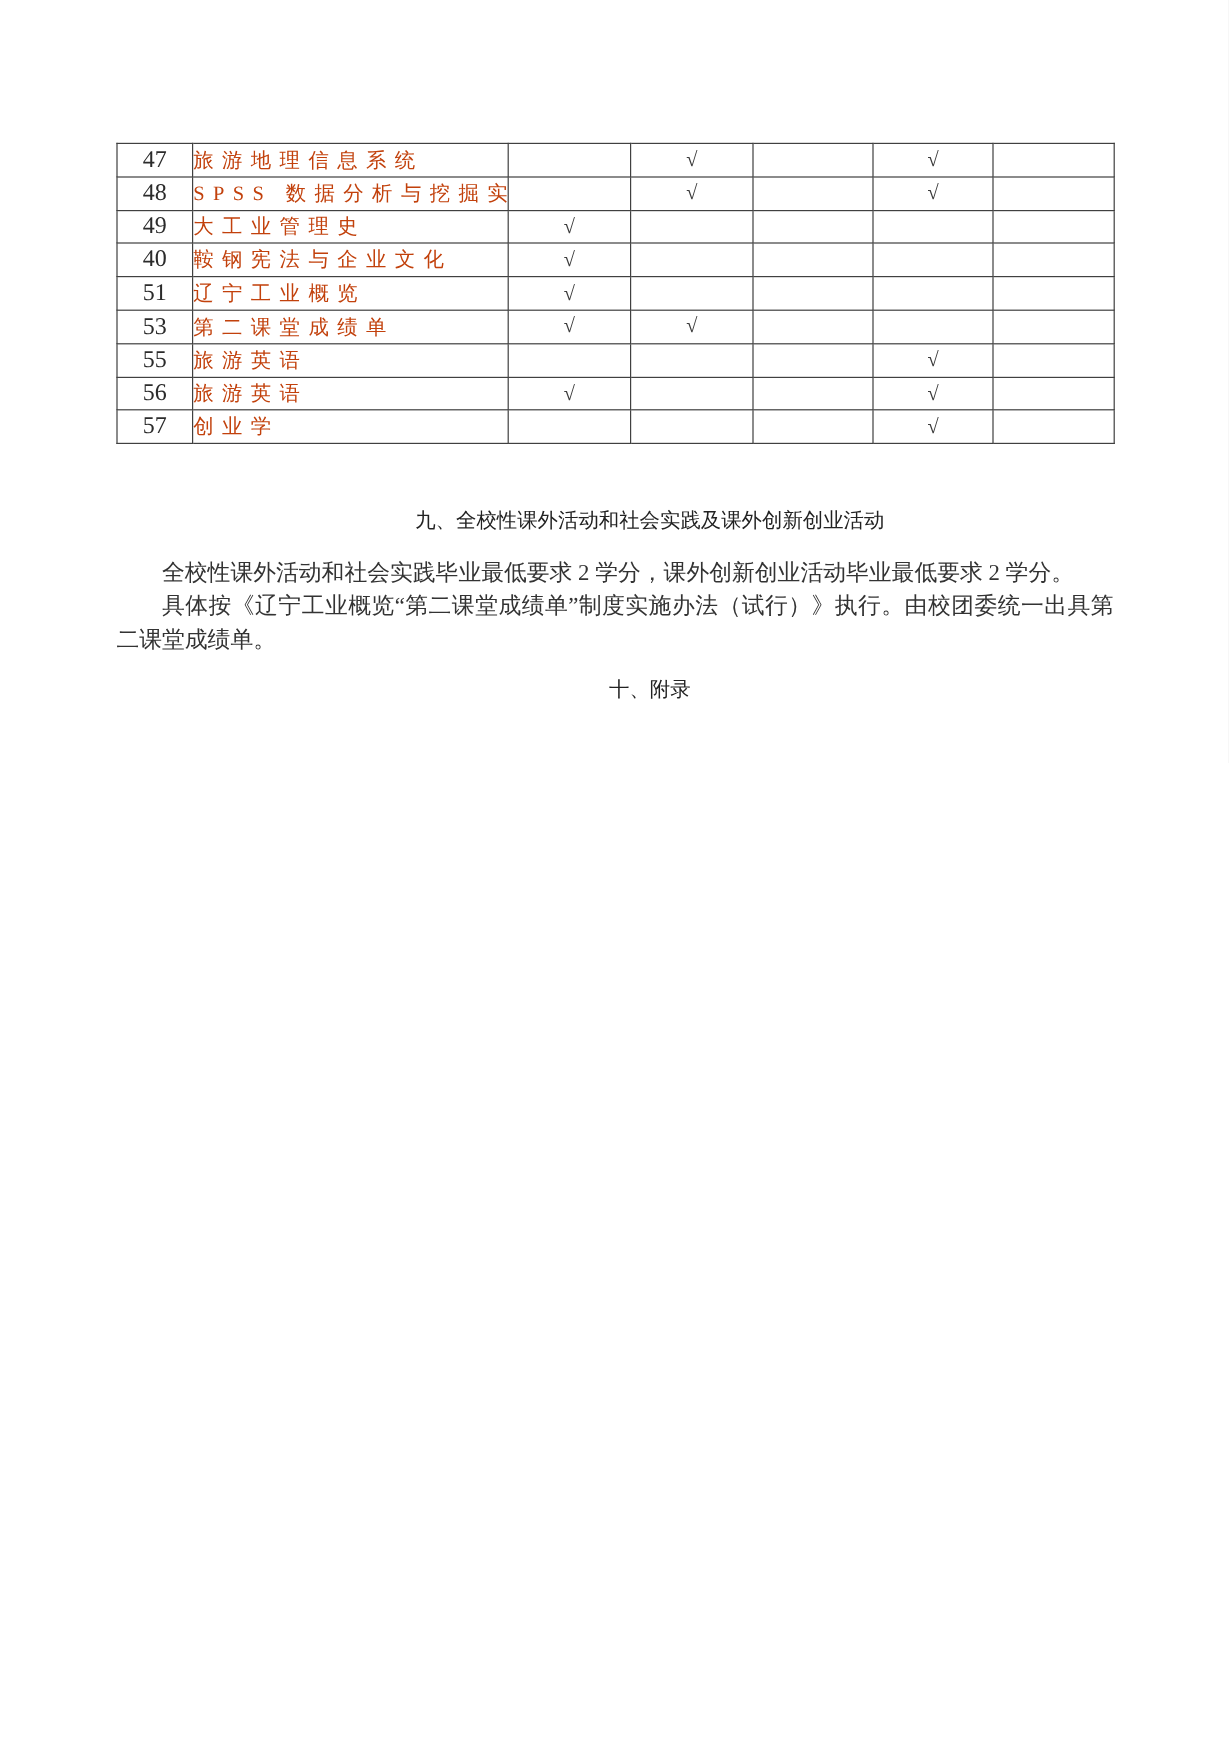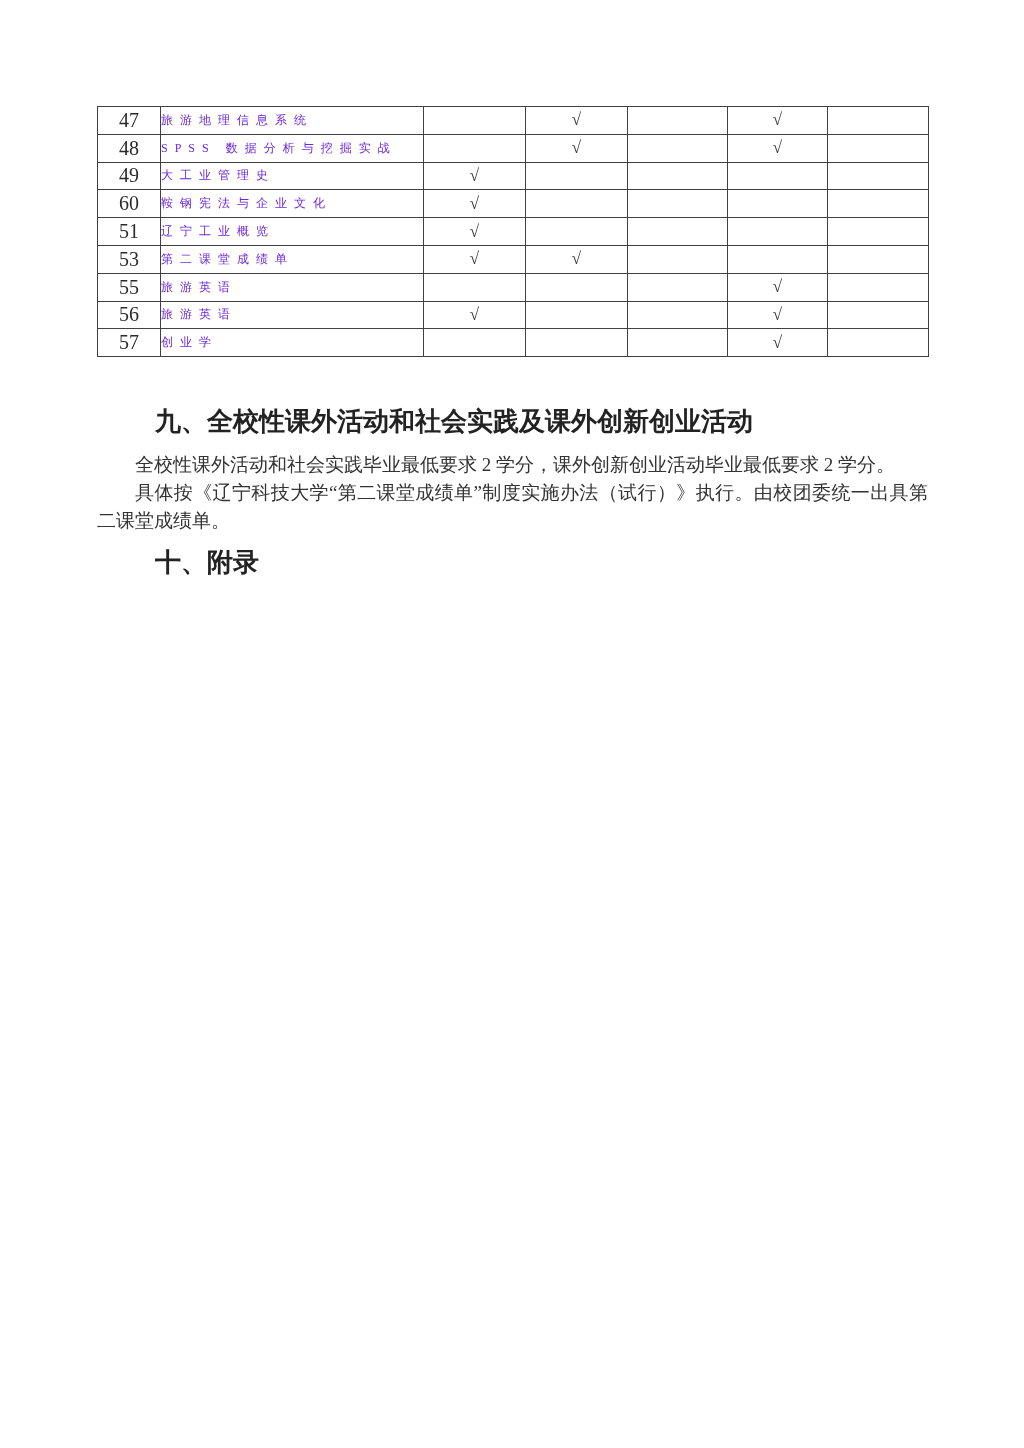--- a/index.html
+++ b/index.html
@@ -12,21 +12,21 @@
     width: 1024px;
     height: 1448px;
     background: #ffffff;
     overflow: hidden;
     font-family: "Liberation Serif", "DejaVu Serif", serif;
     color: #2f2f2f;
   }
   .content {
     position: absolute;
     left: 97px;
-    top: 106px;
+    top: 119px;
     width: 831px;
   }
   
   table.course-table {
     border-collapse: collapse;
     table-layout: fixed;
     width: 831px;
   }
   table.course-table td {
     border: 1px solid #404040;
@@ -35,38 +35,39 @@
     overflow: hidden;
     white-space: nowrap;
     vertical-align: middle;
   }
   td.num {
     text-align: center;
     font-size: 20px;
     color: #2b2b2b;
   }
   td.course {
-    font-size: 12px;
+    font-size: 17px;
     letter-spacing: 7px;
     padding-left: 12px;
-    color: #6d28d9;
+    color: #c2410c;
   }
   td.mark {
     text-align: center;
     font-size: 17px;
     color: #3c3c3c;
   }
   
   .section-heading {
     font-family: "Liberation Sans", "DejaVu Sans", sans-serif;
-    font-weight: bold;
-    font-size: 26px;
+    font-weight: normal;
+    font-size: 17px;
     line-height: 24px;
     color: #222222;
     margin: 0 0 0 58px;
+    text-align: center;
   }
   .heading-1 { margin-top: 52px; }
   .heading-2 { margin-top: 15px; }
   .section-body {
     margin-top: 18px;
   }
   .section-body p {
     margin: 0;
     font-size: 19px;
     line-height: 28px;
@@ -113,21 +114,21 @@
           <tr>
             <td class="num">49</td>
             <td class="course">大工业管理史</td>
             <td class="mark">√</td>
             <td class="mark"></td>
             <td class="mark"></td>
             <td class="mark"></td>
             <td class="mark"></td>
           </tr>
           <tr>
-            <td class="num">60</td>
+            <td class="num">40</td>
             <td class="course">鞍钢宪法与企业文化</td>
             <td class="mark">√</td>
             <td class="mark"></td>
             <td class="mark"></td>
             <td class="mark"></td>
             <td class="mark"></td>
           </tr>
           <tr>
             <td class="num">51</td>
             <td class="course">辽宁工业概览</td>
@@ -173,20 +174,20 @@
             <td class="mark">√</td>
             <td class="mark"></td>
           </tr>
         </tbody>
     </table>
 
     <h2 class="section-heading heading-1">九、全校性课外活动和社会实践及课外创新创业活动</h2>
 
     <div class="section-body">
       <p>全校性课外活动和社会实践毕业最低要求 2 学分，课外创新创业活动毕业最低要求 2 学分。</p>
-      <p>具体按《辽宁科技大学“第二课堂成绩单”制度实施办法（试行）》执行。由校团委统一出具第二课堂成绩单。</p>
+      <p>具体按《辽宁工业概览“第二课堂成绩单”制度实施办法（试行）》执行。由校团委统一出具第二课堂成绩单。</p>
     </div>
 
     <h2 class="section-heading heading-2">十、附录</h2>
 
 
   </div>
 </div>
 
 </body></html>

